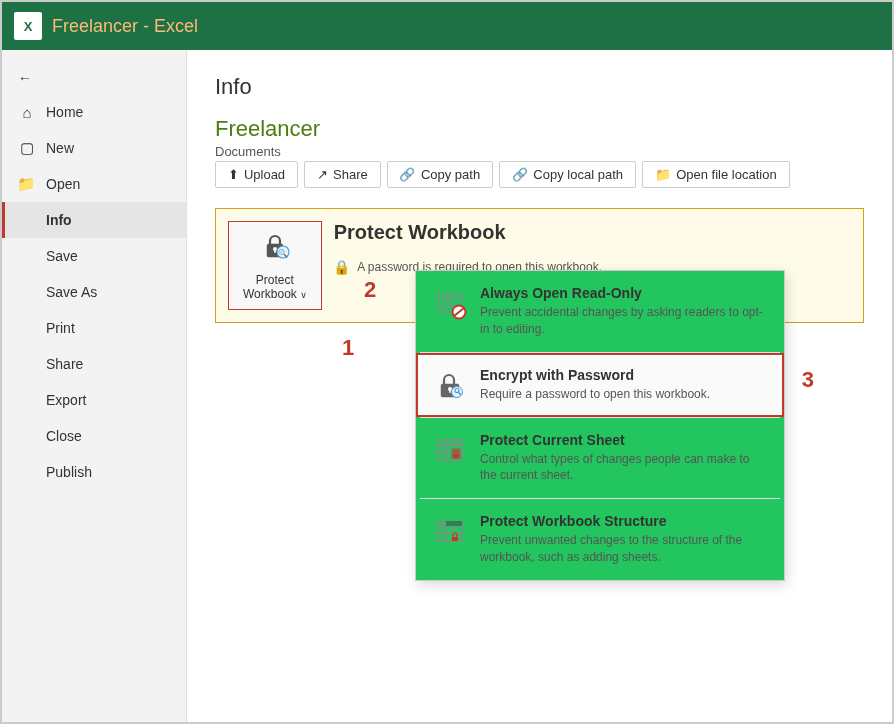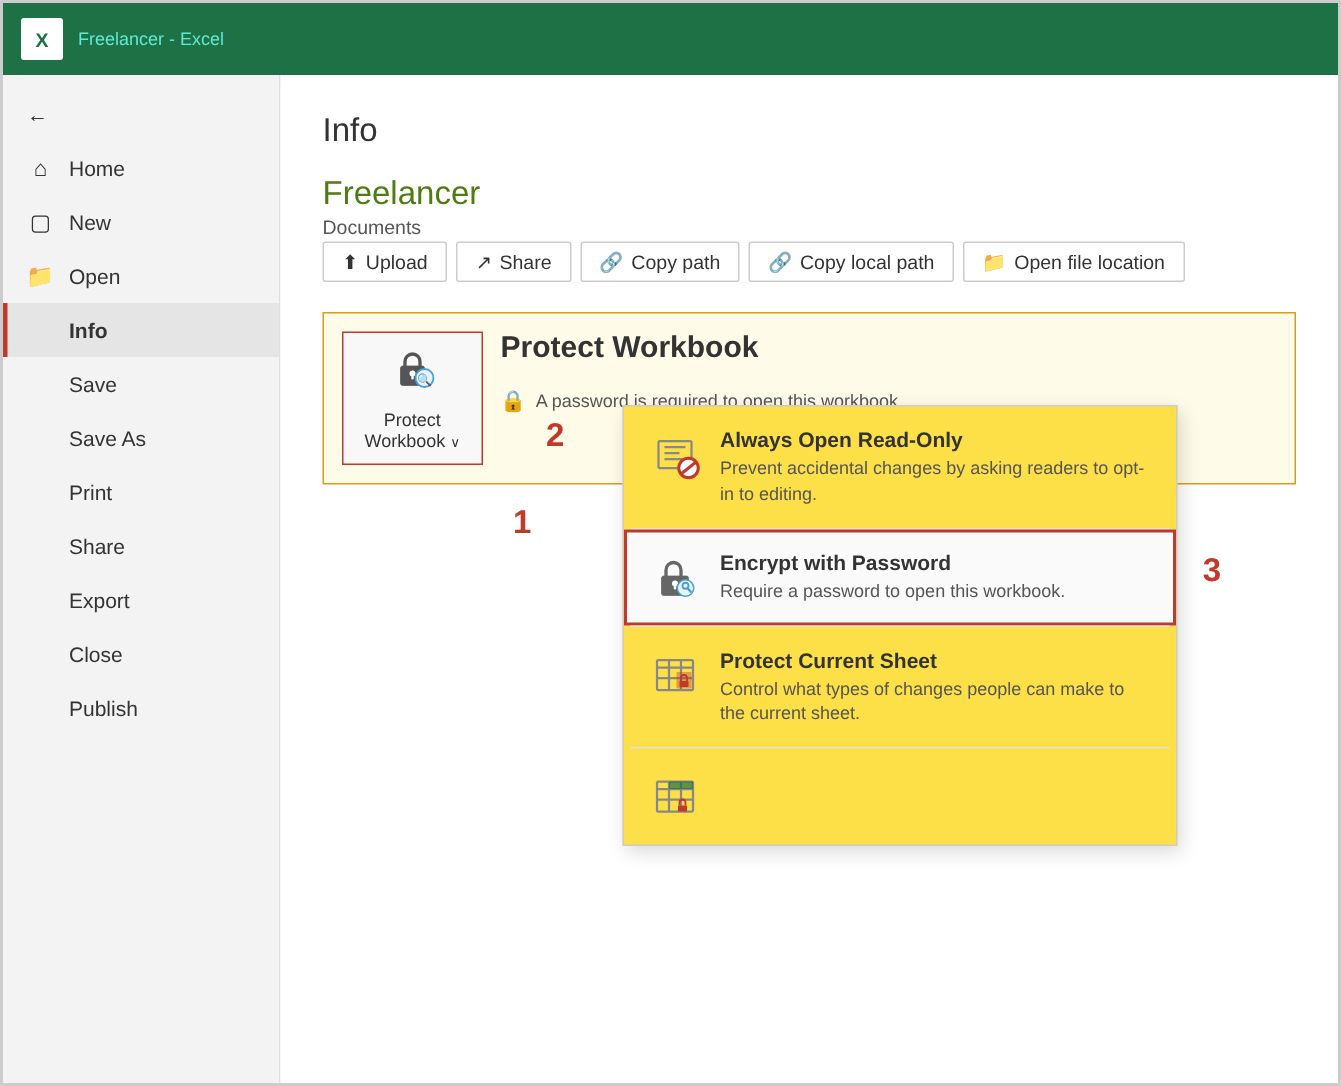--- a/index.html
+++ b/index.html
@@ -21,22 +21,22 @@
       font-weight: bold;
       font-size: 13px;
       width: 28px;
       height: 28px;
       display: flex;
       align-items: center;
       justify-content: center;
       border-radius: 2px;
     }
     .title-bar-text {
-      font-size: 12px;
-      color: #5eead4;
+      font-size: 18px;
+      color: #fdba74;
     }
 
     
     .app-body {
       display: flex;
       height: calc(724px - 48px);
     }
 
     
     .sidebar {
@@ -167,21 +167,21 @@
       font-size: 12px;
       color: #555;
     }
 
     
     .dropdown-menu {
       position: absolute;
       left: 228px;
       top: 220px;
       width: 370px;
-      background: #fde047;
+      background: #22c55e;
       border: 1px solid #ccc;
       box-shadow: 2px 4px 12px rgba(0,0,0,0.15);
       z-index: 100;
     }
     .dropdown-item {
       display: flex;
       align-items: flex-start;
       padding: 12px 14px;
       cursor: pointer;
       gap: 12px;
@@ -428,18 +428,22 @@
             <rect x="5" y="7" width="24" height="20" rx="1" fill="none" stroke="#888" stroke-width="1.5"></rect>
             <line x1="5" y1="12" x2="29" y2="12" stroke="#888" stroke-width="1.5"></line>
             <line x1="13" y1="7" x2="13" y2="27" stroke="#888" stroke-width="1.5"></line>
             <line x1="21" y1="7" x2="21" y2="27" stroke="#888" stroke-width="1.5"></line>
             <line x1="5" y1="19" x2="29" y2="19" stroke="#888" stroke-width="1.5"></line>
             <rect x="13" y="7" width="16" height="5" rx="0.5" fill="#1e7145" opacity="0.7"></rect>
             <path d="M20 23 v-2a2 2 0 1 1 4 0v2" stroke="#c0392b" stroke-width="1.2" fill="none"></path>
             <rect x="19" y="23" width="6" height="4" rx="0.5" fill="#c0392b"></rect>
           </svg>
         </div>
+        <div class="dropdown-item-text">
+          <h4>Protect Workbook Structure</h4>
+          <p>Prevent unwanted changes to the structure of the workbook, such as adding sheets.</p>
+        </div>
       </div>
 
     </div>
 
   </div>
 </div>
 
 </body></html>

